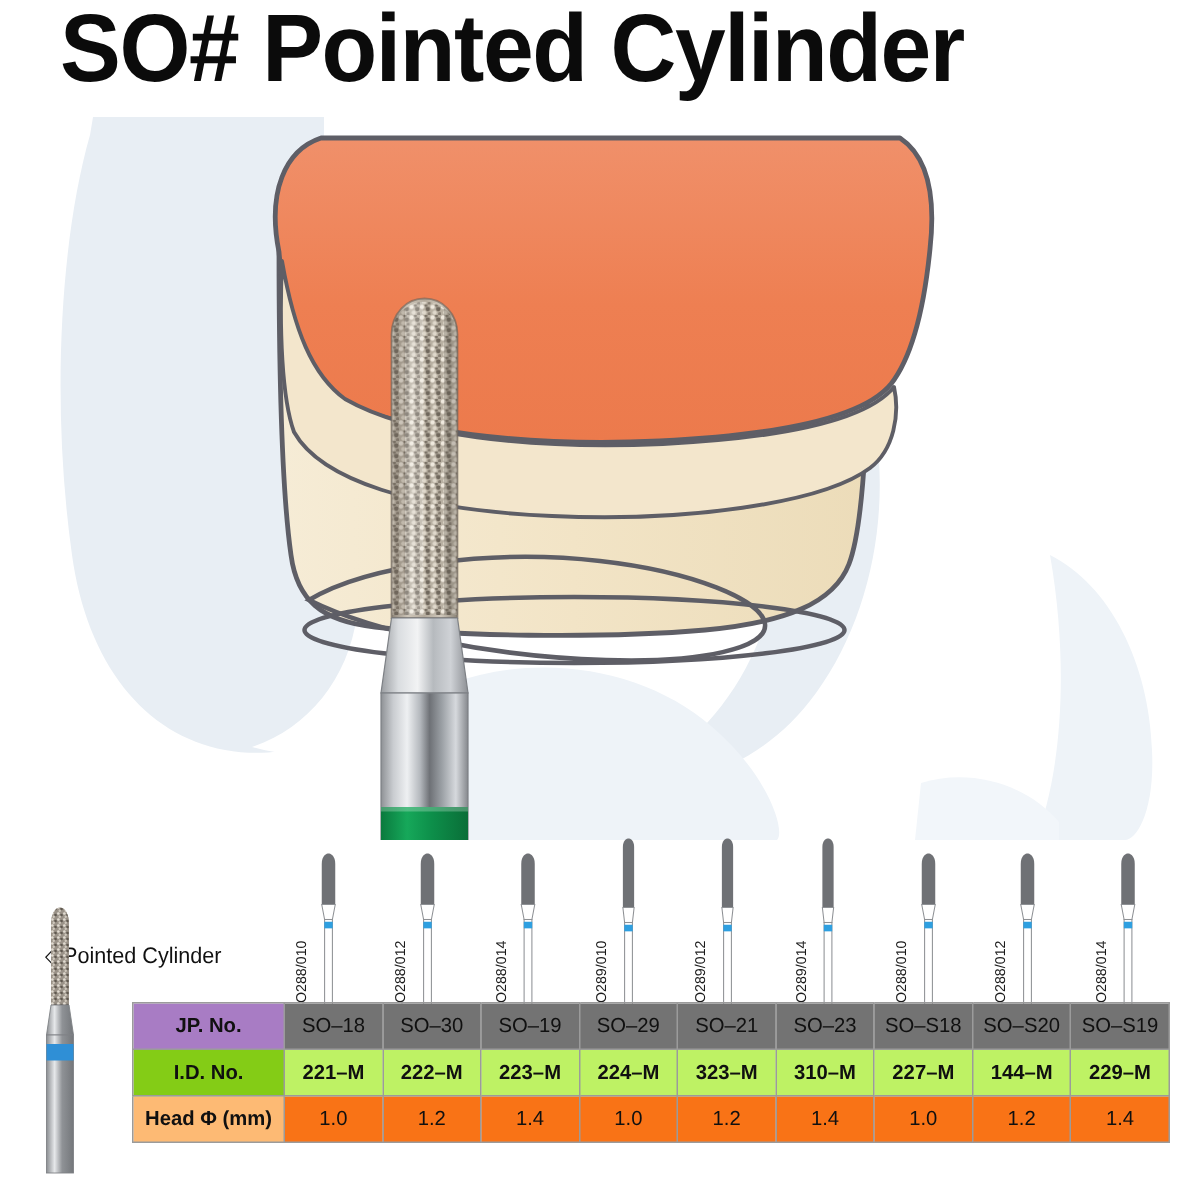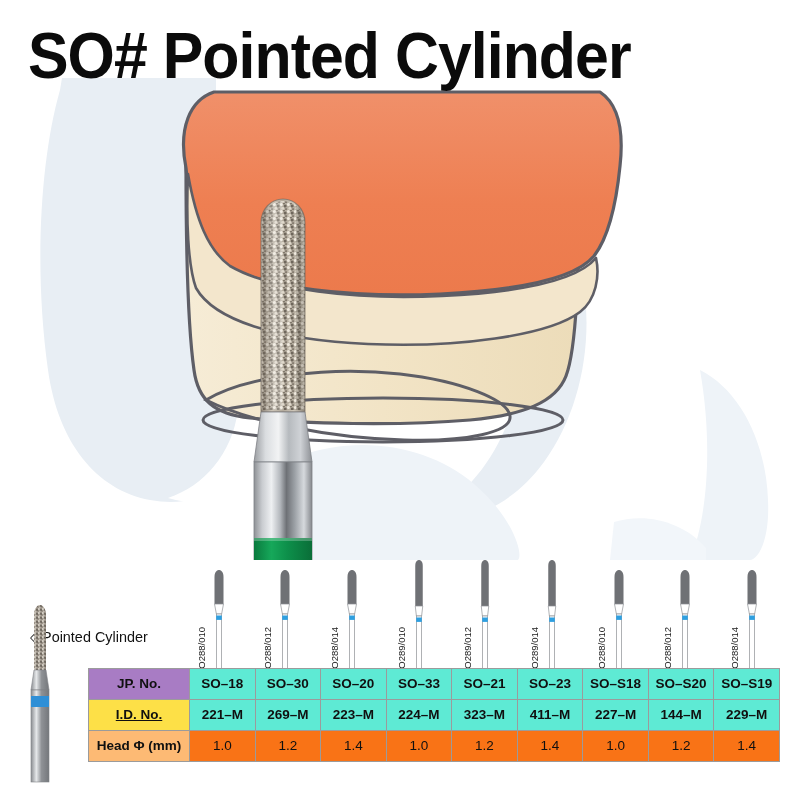--- a/index.html
+++ b/index.html
@@ -5,23 +5,23 @@
   html,body{margin:0;padding:0;}
   body{
     width:787px;height:787px;overflow:hidden;
     background:#ffffff;
     font-family:"Liberation Sans", sans-serif;
     position:relative;
   }
 
   
   #title-bar{
-    position:absolute;left:0;top:0;width:763px;height:88px;
+    position:absolute;left:12px;top:0;width:763px;height:88px;
     z-index:40;
-    display:flex;align-items:flex-end;
+    display:flex;align-items:flex-start;
   }
   #page-title{
     font-family:"Liberation Sans", sans-serif;
     font-size:64px;
     font-weight:bold;
     color:#0b0b0b;
     letter-spacing:-1px;
     line-height:64px;
     margin-left:28px;
     transform:scaleX(0.95);
@@ -99,23 +99,23 @@
     white-space:nowrap;
   }
   td.rowlabel{
     background:#fdba74;
     font-weight:bold;
     font-size:13.5px;
     width:92px;
   }
   tr.jp-row td{background:#f6f6f6;}
   tr.jp-row td.rowlabel{background:#a87cc4;}
-  tr.jp-row td.valcell{background:#5eead4;font-weight:bold;}
-  tr.id-row td.rowlabel{background:#fde047;text-decoration:underline;}
-  tr.id-row td.valcell{background:#5eead4;font-weight:bold;}
+  tr.jp-row td.valcell{background:#737373;font-weight:normal;}
+  tr.id-row td.rowlabel{background:#84cc16;}
+  tr.id-row td.valcell{background:#bef264;font-weight:bold;}
   tr.dim-row td.valcell{background:#f97316;}
 </style>
 </head>
 <body>
 
 <div id="title-bar">
   <div id="page-title">SO# Pointed Cylinder</div>
 </div>
 
 <div id="hero">
@@ -397,36 +397,36 @@
   </svg>
 </div>
 
 <div id="spec-table-wrap">
   <table id="spec-table">
     <tbody>
       <tr class="jp-row">
           <td class="rowlabel">JP. No.</td>
           <td class="valcell">SO–18</td>
           <td class="valcell">SO–30</td>
-          <td class="valcell">SO–20</td>
-          <td class="valcell">SO–33</td>
+          <td class="valcell">SO–19</td>
+          <td class="valcell">SO–29</td>
           <td class="valcell">SO–21</td>
           <td class="valcell">SO–23</td>
           <td class="valcell">SO–S18</td>
           <td class="valcell">SO–S20</td>
           <td class="valcell">SO–S19</td>
         </tr>
       <tr class="id-row">
           <td class="rowlabel">I.D. No.</td>
           <td class="valcell">221–M</td>
-          <td class="valcell">269–M</td>
+          <td class="valcell">222–M</td>
           <td class="valcell">223–M</td>
           <td class="valcell">224–M</td>
           <td class="valcell">323–M</td>
-          <td class="valcell">411–M</td>
+          <td class="valcell">310–M</td>
           <td class="valcell">227–M</td>
           <td class="valcell">144–M</td>
           <td class="valcell">229–M</td>
         </tr>
       <tr class="dim-row">
           <td class="rowlabel">Head Φ (mm)</td>
           <td class="valcell">1.0</td>
           <td class="valcell">1.2</td>
           <td class="valcell">1.4</td>
           <td class="valcell">1.0</td>

